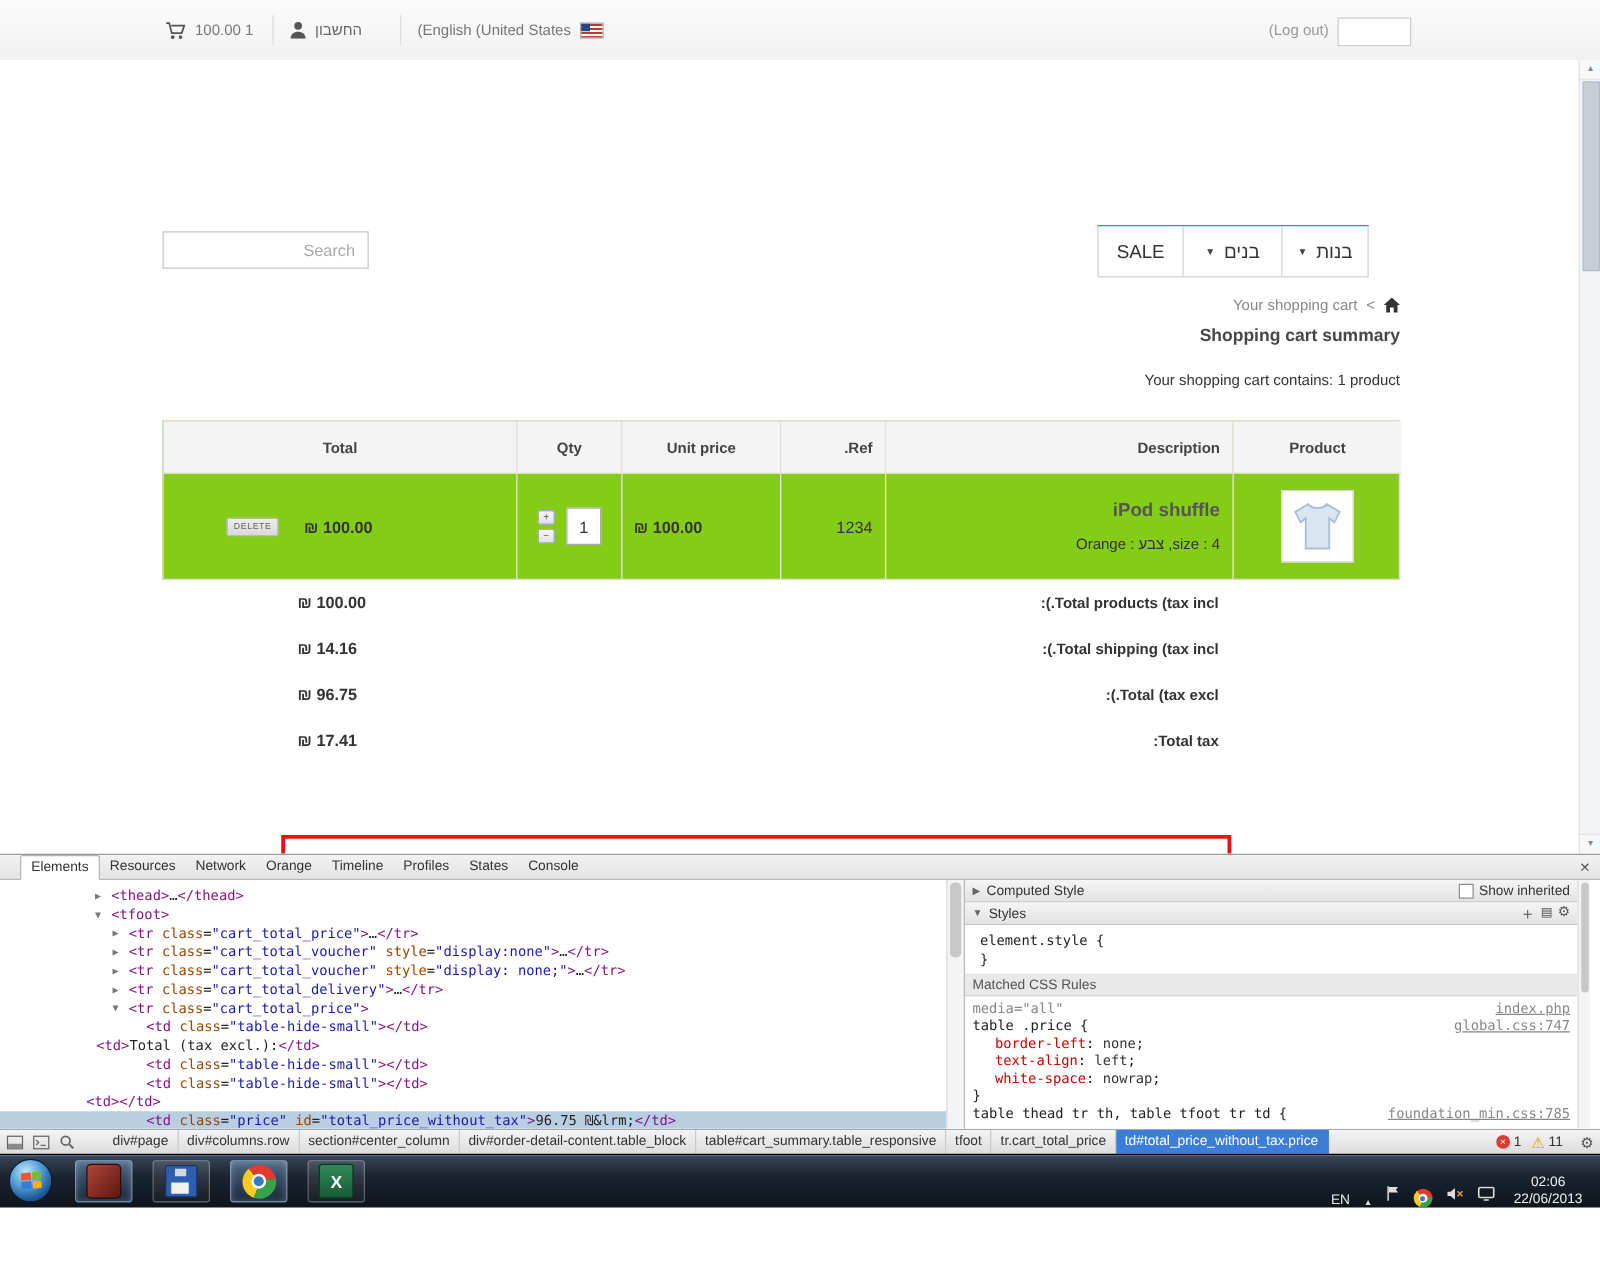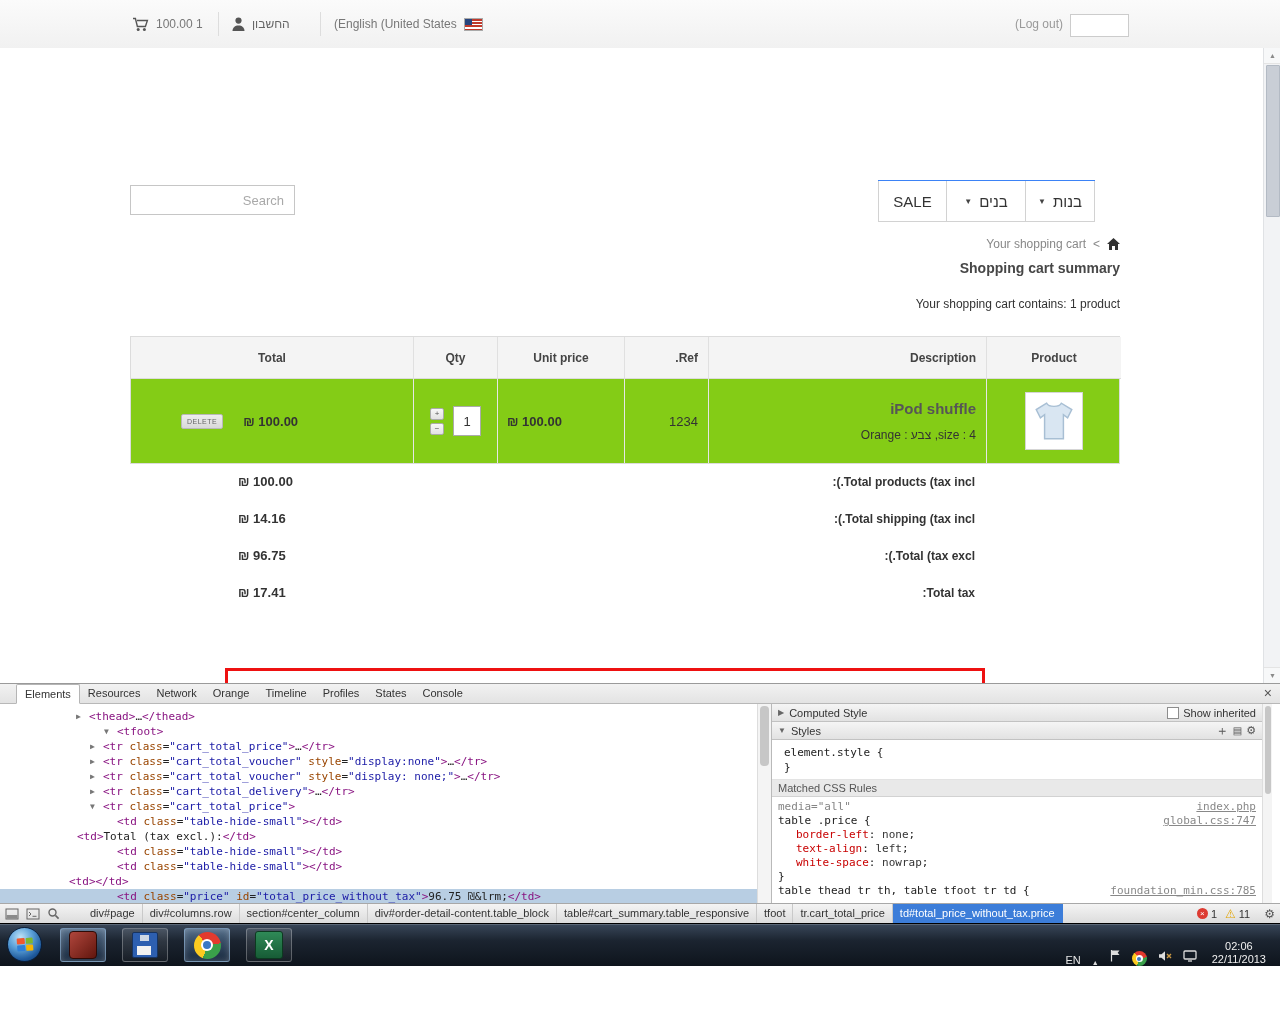--- a/index.html
+++ b/index.html
@@ -292,21 +292,21 @@
           <span class="dt-tab">Profiles</span>
           <span class="dt-tab">States</span>
           <span class="dt-tab">Console</span>
         </div>
       <span id="dt-close"></span>
     </div>
     <div id="dt-body">
       <div id="dom-panel">
         <div id="dom-tree">
             <div class="dom-line" style="padding-left: 76px;"><span class="dom-arrow">▶</span><span class="dom-code"><span class="c-tag">&lt;thead</span><span class="c-tag">&gt;</span>…<span class="c-tag">&lt;/thead</span><span class="c-tag">&gt;</span></span></div>
-            <div class="dom-line" style="padding-left: 104px;"><span class="dom-arrow">▼</span><span class="dom-code"><span class="c-tag">&lt;tfoot</span><span class="c-tag">&gt;</span></span></div>
+            <div class="dom-line" style="padding-left: 76px;"><span class="dom-arrow">▼</span><span class="dom-code"><span class="c-tag">&lt;tfoot</span><span class="c-tag">&gt;</span></span></div>
             <div class="dom-line" style="padding-left: 90px;"><span class="dom-arrow">▶</span><span class="dom-code"><span class="c-tag">&lt;tr</span> <span class="c-attr">class</span>=<span class="c-val">"cart_total_price"</span><span class="c-tag">&gt;</span>…<span class="c-tag">&lt;/tr</span><span class="c-tag">&gt;</span></span></div>
             <div class="dom-line" style="padding-left: 90px;"><span class="dom-arrow">▶</span><span class="dom-code"><span class="c-tag">&lt;tr</span> <span class="c-attr">class</span>=<span class="c-val">"cart_total_voucher"</span> <span class="c-attr">style</span>=<span class="c-val">"display:none"</span><span class="c-tag">&gt;</span>…<span class="c-tag">&lt;/tr</span><span class="c-tag">&gt;</span></span></div>
             <div class="dom-line" style="padding-left: 90px;"><span class="dom-arrow">▶</span><span class="dom-code"><span class="c-tag">&lt;tr</span> <span class="c-attr">class</span>=<span class="c-val">"cart_total_voucher"</span> <span class="c-attr">style</span>=<span class="c-val">"display: none;"</span><span class="c-tag">&gt;</span>…<span class="c-tag">&lt;/tr</span><span class="c-tag">&gt;</span></span></div>
             <div class="dom-line" style="padding-left: 90px;"><span class="dom-arrow">▶</span><span class="dom-code"><span class="c-tag">&lt;tr</span> <span class="c-attr">class</span>=<span class="c-val">"cart_total_delivery"</span><span class="c-tag">&gt;</span>…<span class="c-tag">&lt;/tr</span><span class="c-tag">&gt;</span></span></div>
             <div class="dom-line" style="padding-left: 90px;"><span class="dom-arrow">▼</span><span class="dom-code"><span class="c-tag">&lt;tr</span> <span class="c-attr">class</span>=<span class="c-val">"cart_total_price"</span><span class="c-tag">&gt;</span></span></div>
             <div class="dom-line" style="padding-left: 104px;"><span class="dom-arrow"></span><span class="dom-code"><span class="c-tag">&lt;td</span> <span class="c-attr">class</span>=<span class="c-val">"table-hide-small"</span><span class="c-tag">&gt;</span><span class="c-tag">&lt;/td</span><span class="c-tag">&gt;</span></span></div>
             <div class="dom-line" style="padding-left: 64px;"><span class="dom-arrow"></span><span class="dom-code"><span class="c-tag">&lt;td</span><span class="c-tag">&gt;</span>Total (tax excl.):<span class="c-tag">&lt;/td</span><span class="c-tag">&gt;</span></span></div>
             <div class="dom-line" style="padding-left: 104px;"><span class="dom-arrow"></span><span class="dom-code"><span class="c-tag">&lt;td</span> <span class="c-attr">class</span>=<span class="c-val">"table-hide-small"</span><span class="c-tag">&gt;</span><span class="c-tag">&lt;/td</span><span class="c-tag">&gt;</span></span></div>
             <div class="dom-line" style="padding-left: 104px;"><span class="dom-arrow"></span><span class="dom-code"><span class="c-tag">&lt;td</span> <span class="c-attr">class</span>=<span class="c-val">"table-hide-small"</span><span class="c-tag">&gt;</span><span class="c-tag">&lt;/td</span><span class="c-tag">&gt;</span></span></div>
             <div class="dom-line" style="padding-left: 56px;"><span class="dom-arrow"></span><span class="dom-code"><span class="c-tag">&lt;td</span><span class="c-tag">&gt;</span><span class="c-tag">&lt;/td</span><span class="c-tag">&gt;</span></span></div>
@@ -444,18 +444,18 @@
           </svg>
       </span>
       <span>
         <svg width="14" height="12" viewBox="0 0 14 12">
             <rect x="1" y="1" width="12" height="8" rx="1" fill="none" stroke="#ddd" stroke-width="1.3"></rect>
             <path d="M5 11h4" stroke="#ddd" stroke-width="1.3"></path>
           </svg>
       </span>
       <div id="tray-clock">
         <div>02:06</div>
-        <div>22/11/2013</div>
+        <div>22/06/2013</div>
       </div>
     </div>
   </div>
 
 </div>
 
 </body></html>

